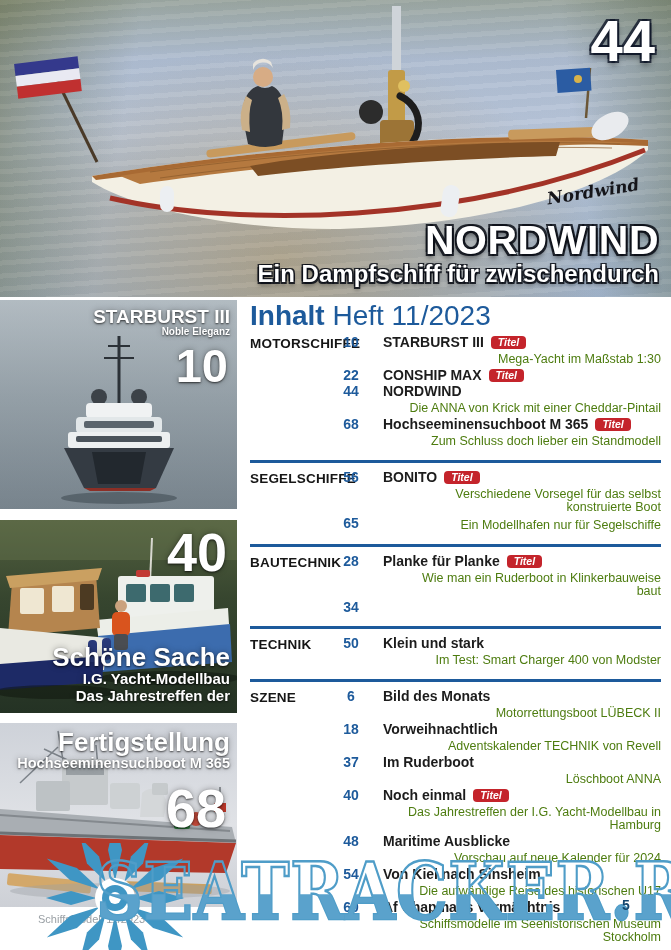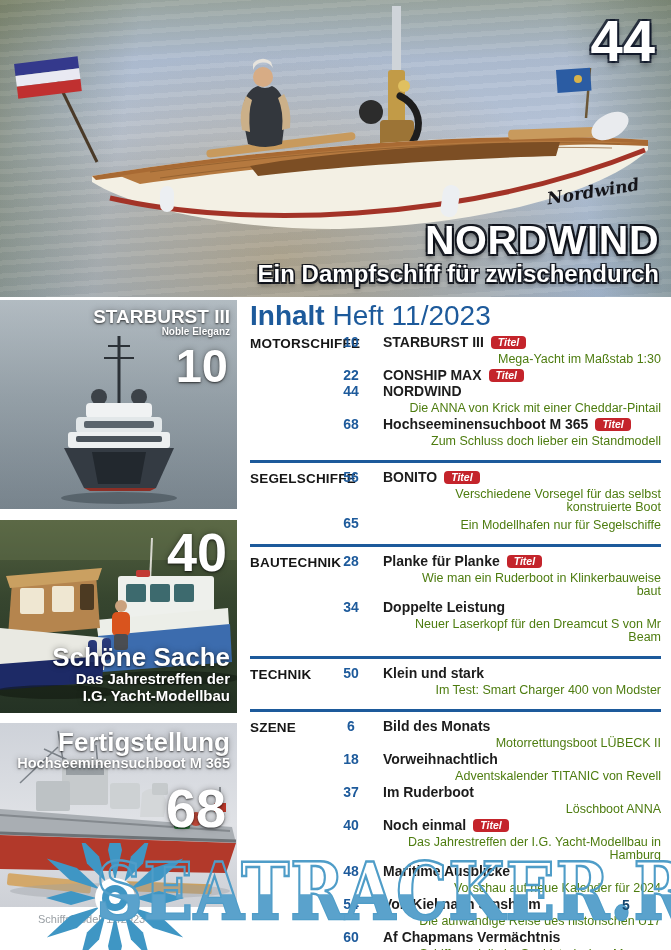--- a/index.html
+++ b/index.html
@@ -215,22 +215,22 @@
 
     <g>
       <circle cx="121" cy="86" r="6" fill="#caa27e"></circle>
       <rect x="112" y="92" width="18" height="24" rx="5" fill="#d9541e"></rect>
       <rect x="114" y="114" width="14" height="16" rx="3" fill="#4a4d52"></rect>
     </g>
   </svg>
   <div class="ov f2-num">40</div>
   <div class="ov f2-block">
     <div class="f2-title">Schöne Sache</div>
+    <div class="f2-line">I.G. Yacht-Modellbau</div>
     <div class="f2-line">Das Jahrestreffen der</div>
-    <div class="f2-line">I.G. Yacht-Modellbau</div>
   </div>
 </div>
 
 <div class="feature f3">
   <svg width="237" height="184" viewBox="0 0 237 184">
 
     <g stroke="#7d838a" stroke-width="1.5">
       <line x1="58" y1="8" x2="70" y2="78"></line>
         <line x1="44" y1="26" x2="74" y2="40"></line>
       <line x1="96" y1="22" x2="100" y2="66"></line>
@@ -345,26 +345,20 @@
             <div class="txt">
               <div class="title-line">
                 <span class="t-bold">Planke für Planke</span>
                 <span class="badge">Titel</span>
               </div>
               <div class="sub">Wie man ein Ruderboot in Klinkerbauweise baut</div>
             </div>
           </div>
           <div class="entry">
             <div class="pg">34</div>
-            <div class="txt">
-              <div class="title-line">
-                <span class="t-bold">Doppelte Leistung</span>
-              </div>
-              <div class="sub">Neuer Laserkopf für den Dreamcut S von Mr Beam</div>
-            </div>
           </div>
         </div>
       </div>
       <div class="toc-section">
         <div class="sec-label">TECHNIK</div>
         <div class="sec-entries">
           <div class="entry">
             <div class="pg">50</div>
             <div class="txt">
               <div class="title-line">
@@ -386,21 +380,21 @@
               </div>
               <div class="sub">Motorrettungsboot LÜBECK II</div>
             </div>
           </div>
           <div class="entry">
             <div class="pg">18</div>
             <div class="txt">
               <div class="title-line">
                 <span class="t-bold">Vorweihnachtlich</span>
               </div>
-              <div class="sub">Adventskalender TITANIC von Revell</div>
+              <div class="sub">Adventskalender TECHNIK von Revell</div>
             </div>
           </div>
           <div class="entry">
             <div class="pg">37</div>
             <div class="txt">
               <div class="title-line">
                 <span class="t-bold">Im Ruderboot</span>
               </div>
               <div class="sub">Löschboot ANNA</div>
             </div>

